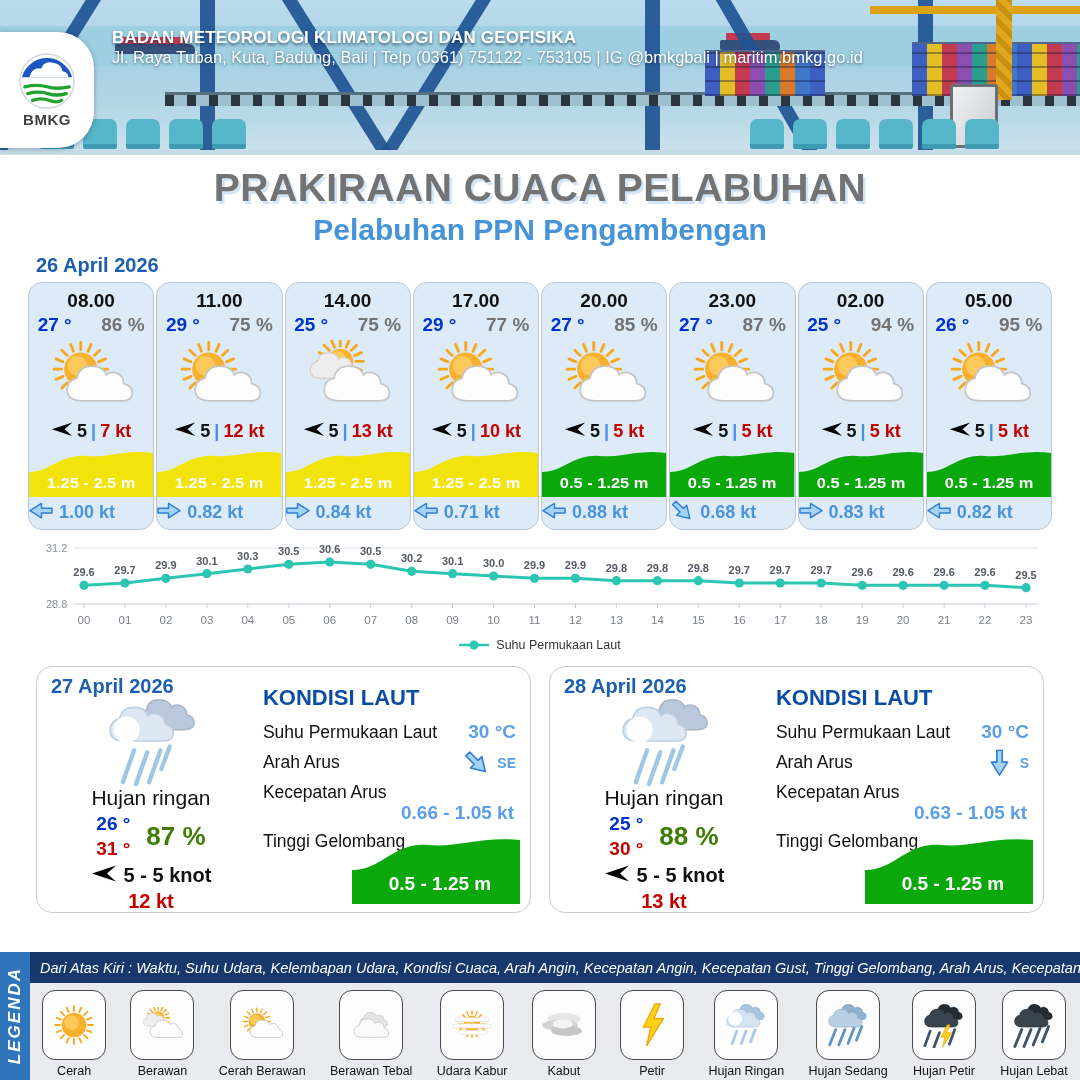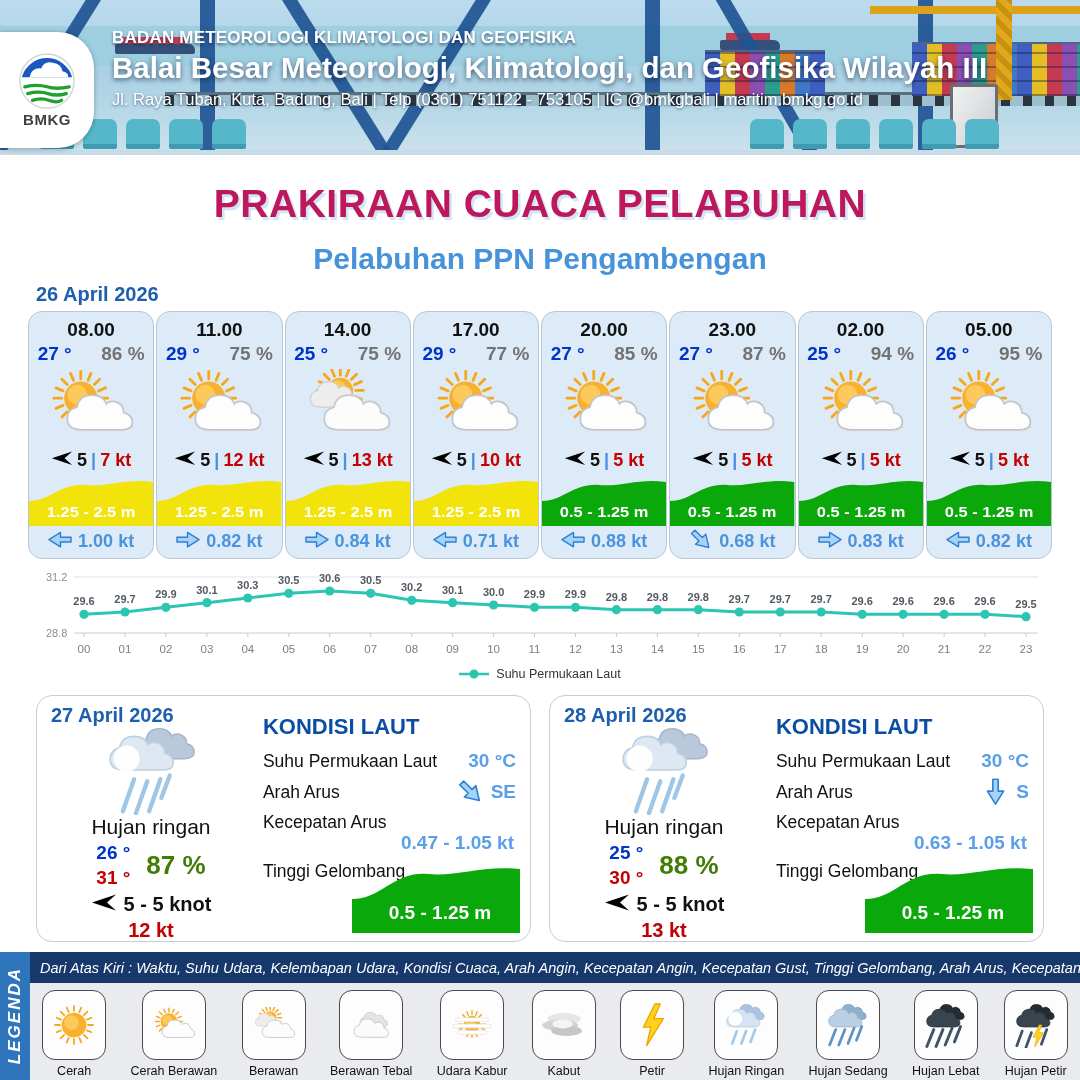--- a/index.html
+++ b/index.html
@@ -31,40 +31,40 @@
   .logo-card{position:absolute;left:0;top:32px;width:94px;height:116px;background:#fff;
              border-radius:0 36px 36px 0;display:flex;flex-direction:column;align-items:center;
              justify-content:center;box-shadow:0 1px 5px rgba(10,30,60,.35)}
   .logo-card .bmkg-label{font-size:15px;font-weight:bold;color:#404040;letter-spacing:.5px;margin-top:1px}
   .header-text{position:absolute;left:112px;top:28px;color:#fff}
   .ht-org{font-size:17px;font-weight:bold;letter-spacing:.2px;text-shadow:0 2px 3px rgba(10,30,60,.6)}
   .ht-office{font-size:29.5px;font-weight:bold;margin:3px 0 5px;text-shadow:0 2px 5px rgba(10,30,60,.65)}
   .ht-addr{font-size:16.5px;text-shadow:0 1px 3px rgba(10,30,60,.6)}
   
   .title-block{text-align:center;padding-top:11px}
-  .main-title{margin:16px;font-size:39px;font-weight:bold;color:#be185d;letter-spacing:.5px;
+  .main-title{margin:0;font-size:39px;font-weight:bold;color:#737373;letter-spacing:.5px;
               text-shadow:2.5px 2.5px 0 #d3e4f6}
   .subtitle{margin:3px 0 7px;font-size:30px;font-weight:bold;color:#4793da}
   .validity{font-size:20px}
   .validity .grp{margin:0 42px}
   .v-label{font-weight:bold}
   .date-label{margin:7px 0 5px 36px;font-size:20px;font-weight:bold;color:#1d5fae}
   
   .cards-row{display:flex;gap:2px;margin:0 28px;height:248px}
   .fcard{flex:1;background:#ddeaf8;border:1px solid #b9c6d6;border-radius:14px;overflow:hidden;
          display:flex;flex-direction:column;align-items:center}
   .fc-time{font-size:19px;font-weight:bold;margin-top:7px}
   .fc-row{display:flex;justify-content:space-between;width:86%;font-size:19px;font-weight:bold;margin-top:2px}
   .fc-temp{color:#0033cc}.fc-rh{color:#737373}
   .fc-icon{height:84px;display:flex;align-items:center;justify-content:center}
   .fc-wind{display:flex;align-items:center;gap:4px;font-size:18px;font-weight:bold;height:28px}
   .wsep{color:#4a90e0}
   .fc-gust{color:#c40000}
   .fc-wave{width:100%;height:52px;margin-top:auto;line-height:0}
-  .fc-current{height:33px;display:flex;align-items:center;justify-content:center;gap:6px;
+  .fc-current{height:33px;display:flex;align-items:center;justify-content:flex-start;gap:6px;
               font-size:18px;font-weight:bold;color:#4a94dd;width:100%}
   .rot{display:inline-flex;line-height:0}
   
   .chart-wrap{margin:6px 36px 0}
   .chart-legend{display:flex;justify-content:center;align-items:center;gap:7px;font-size:12.5px;
                 color:#333;height:20px}
   
   .daily-row{display:flex;gap:18px;margin:11px 36px 0;height:247px}
   .daily-card{flex:1;background:#fff;border:1.5px solid #c9ccd2;border-radius:16px;display:flex;
               padding:8px 14px;box-sizing:border-box;position:relative}
@@ -75,21 +75,21 @@
   .d-temps{display:flex;align-items:center;gap:16px;margin-top:2px}
   .t-col{display:flex;flex-direction:column;font-size:19px;font-weight:bold;line-height:1.3}
   .t-min{color:#0033cc}.t-max{color:#c40000}
   .d-rh{font-size:26px;font-weight:bold;color:#3f7d05}
   .d-wind{display:flex;align-items:center;gap:7px;font-size:20px;font-weight:bold;margin-top:3px}
   .d-gust{font-size:20px;font-weight:bold;color:#c40000;margin-top:3px}
   .d-right{flex:1;padding-left:12px}
   .sea-title{font-size:22px;font-weight:bold;color:#0b4da2;margin:10px 0 10px}
   .sea-row{display:flex;justify-content:space-between;align-items:center;font-size:17.5px;margin-bottom:9px}
   .sea-val{color:#5b9fe8;font-weight:bold;font-size:19px}
-  .sea-arrowval{display:flex;align-items:center;gap:7px;color:#5b9fe8;font-weight:bold;font-size:19px}
+  .sea-arrowval{display:flex;align-items:center;gap:7px;color:#5b9fe8;font-weight:bold;font-size:14px}
   .sea-speed{text-align:right;color:#5b9fe8;font-weight:bold;font-size:19px;margin:-3px 2px 7px 0}
   .d-wave{position:absolute;right:10px;bottom:8px;width:168px;height:76px;line-height:0}
   
   .legend-section{position:absolute;left:0;right:0;bottom:0;height:128px;background:#e9ebee}
   .legend-strip{position:absolute;left:0;top:0;bottom:0;width:30px;background:#2e75bc;
                 display:flex;align-items:center;justify-content:center}
   .legend-strip span{writing-mode:vertical-rl;transform:rotate(180deg);color:#fff;font-weight:bold;
                      font-style:italic;font-size:17px;letter-spacing:2px}
   .legend-desc{position:absolute;left:30px;right:0;top:0;height:31px;background:#17386b;color:#fff;
                font-style:italic;font-size:14.5px;display:flex;align-items:center;padding-left:10px;
@@ -152,21 +152,20 @@
       <g stroke="#1fa12e" stroke-width="3.4" fill="none" stroke-linecap="round">
         <path d="M7 36 Q20 33 30 36 T53 36"></path>
         <path d="M10 43 Q22 40 31 43 T50 43"></path>
         <path d="M15 50 Q24 47 32 50 T45 50"></path>
       </g>
     </svg>
     <span class="bmkg-label">BMKG</span>
   </div>
   <div class="header-text">
     <div class="ht-org">BADAN METEOROLOGI KLIMATOLOGI DAN GEOFISIKA</div>
-    <div class="ht-office">Balai Besar Meteorologi, Klimatologi, dan Geofisika Wilayah III</div>
     <div class="ht-addr">Jl. Raya Tuban, Kuta, Badung, Bali | Telp (0361) 751122 - 753105 | IG @bmkgbali | maritim.bmkg.go.id</div>
   </div>
 </header>
 
 <section class="title-block">
   <h1 class="main-title">PRAKIRAAN CUACA PELABUHAN</h1>
   <div class="subtitle">Pelabuhan PPN Pengambengan</div>
 </section>
 
 <div class="date-label">26 April 2026</div>
@@ -748,21 +747,21 @@
                   <path d="M1 6.5 H12 V1.5 L24 9 L12 16.5 V11.5 H1 Z" fill="#a5d3f6" stroke="#2f7fd6" stroke-width="1.5" stroke-linejoin="round"></path>
                 </svg>
               </span>
             </span>
           <span>SE</span>
           </span>
         </div>
       <div class="sea-row" style="margin-bottom:2px">
           <span>Kecepatan Arus</span>
         </div>
-      <div class="sea-speed">0.47 - 1.05 kt</div>
+      <div class="sea-speed">0.66 - 1.05 kt</div>
       <div class="sea-row">
           <span>Tinggi Gelombang</span>
         </div>
       <div class="d-wave">
         <svg width="168" height="76" viewBox="0 0 168 76" preserveAspectRatio="none">
           <path d="M0 42 C30 42 42 14 76 17 C105 20 128 8 168 12 L168 76 L0 76 Z" fill="#0aa80a"></path>
           <text x="88" y="62" text-anchor="middle" fill="#fff" font-size="19" font-weight="bold">0.5 - 1.25 m</text>
         </svg>
       </div>
     </div>
@@ -859,46 +858,20 @@
             <line x1="43.7" y1="21.5" x2="49.2" y2="19.2" stroke="#f6a81c" stroke-width="2.2" stroke-linecap="round"></line>
             <circle cx="28" cy="28" r="15" fill="#f9b02c"></circle>
             <circle cx="25" cy="25" r="9" fill="#fcc95a"></circle>
           </svg>
         </div>
      <div class="legend-label">Cerah</div>
       </div>
       <div class="legend-item">
         <div class="legend-box">
           <svg width="46" height="36.800000000000004" viewBox="0 0 72 56">
-            <line x1="43.0" y1="22.0" x2="49.0" y2="22.0" stroke="#f6a81c" stroke-width="2.2" stroke-linecap="round"></line>
-            <line x1="41.9" y1="27.7" x2="47.4" y2="30.0" stroke="#f6a81c" stroke-width="2.2" stroke-linecap="round"></line>
-            <line x1="38.6" y1="32.6" x2="42.8" y2="36.8" stroke="#f6a81c" stroke-width="2.2" stroke-linecap="round"></line>
-            <line x1="33.7" y1="35.9" x2="36.0" y2="41.4" stroke="#f6a81c" stroke-width="2.2" stroke-linecap="round"></line>
-            <line x1="28.0" y1="37.0" x2="28.0" y2="43.0" stroke="#f6a81c" stroke-width="2.2" stroke-linecap="round"></line>
-            <line x1="22.3" y1="35.9" x2="20.0" y2="41.4" stroke="#f6a81c" stroke-width="2.2" stroke-linecap="round"></line>
-            <line x1="17.4" y1="32.6" x2="13.2" y2="36.8" stroke="#f6a81c" stroke-width="2.2" stroke-linecap="round"></line>
-            <line x1="14.1" y1="27.7" x2="8.6" y2="30.0" stroke="#f6a81c" stroke-width="2.2" stroke-linecap="round"></line>
-            <line x1="13.0" y1="22.0" x2="7.0" y2="22.0" stroke="#f6a81c" stroke-width="2.2" stroke-linecap="round"></line>
-            <line x1="14.1" y1="16.3" x2="8.6" y2="14.0" stroke="#f6a81c" stroke-width="2.2" stroke-linecap="round"></line>
-            <line x1="17.4" y1="11.4" x2="13.2" y2="7.2" stroke="#f6a81c" stroke-width="2.2" stroke-linecap="round"></line>
-            <line x1="22.3" y1="8.1" x2="20.0" y2="2.6" stroke="#f6a81c" stroke-width="2.2" stroke-linecap="round"></line>
-            <line x1="28.0" y1="7.0" x2="28.0" y2="1.0" stroke="#f6a81c" stroke-width="2.2" stroke-linecap="round"></line>
-            <line x1="33.7" y1="8.1" x2="36.0" y2="2.6" stroke="#f6a81c" stroke-width="2.2" stroke-linecap="round"></line>
-            <line x1="38.6" y1="11.4" x2="42.8" y2="7.2" stroke="#f6a81c" stroke-width="2.2" stroke-linecap="round"></line>
-            <line x1="41.9" y1="16.3" x2="47.4" y2="14.0" stroke="#f6a81c" stroke-width="2.2" stroke-linecap="round"></line>
-            <circle cx="28" cy="22" r="13" fill="#f9b02c"></circle>
-            <circle cx="25.4" cy="19.4" r="7.8" fill="#fcc95a"></circle>
-            <path transform="translate(14,18) scale(0.85)" d="M18 34 Q4 34 4 24 Q4 15 13 13 Q15 2 27 2 Q37 2 40 10 Q43 7 48 8 Q56 10 56 18 Q64 20 64 27 Q64 34 54 34 Z" fill="#fdfdfd" stroke="#c5c5c5" stroke-width="1.6"></path>
-          </svg>
-        </div>
-     <div class="legend-label">Cerah Berawan</div>
-      </div>
-      <div class="legend-item">
-        <div class="legend-box">
-          <svg width="46" height="36.800000000000004" viewBox="0 0 72 56">
             <line x1="42.0" y1="16.0" x2="48.0" y2="16.0" stroke="#f6a81c" stroke-width="2.2" stroke-linecap="round"></line>
             <line x1="41.1" y1="20.6" x2="46.6" y2="22.9" stroke="#f6a81c" stroke-width="2.2" stroke-linecap="round"></line>
             <line x1="38.5" y1="24.5" x2="42.7" y2="28.7" stroke="#f6a81c" stroke-width="2.2" stroke-linecap="round"></line>
             <line x1="34.6" y1="27.1" x2="36.9" y2="32.6" stroke="#f6a81c" stroke-width="2.2" stroke-linecap="round"></line>
             <line x1="30.0" y1="28.0" x2="30.0" y2="34.0" stroke="#f6a81c" stroke-width="2.2" stroke-linecap="round"></line>
             <line x1="25.4" y1="27.1" x2="23.1" y2="32.6" stroke="#f6a81c" stroke-width="2.2" stroke-linecap="round"></line>
             <line x1="21.5" y1="24.5" x2="17.3" y2="28.7" stroke="#f6a81c" stroke-width="2.2" stroke-linecap="round"></line>
             <line x1="18.9" y1="20.6" x2="13.4" y2="22.9" stroke="#f6a81c" stroke-width="2.2" stroke-linecap="round"></line>
             <line x1="18.0" y1="16.0" x2="12.0" y2="16.0" stroke="#f6a81c" stroke-width="2.2" stroke-linecap="round"></line>
             <line x1="18.9" y1="11.4" x2="13.4" y2="9.1" stroke="#f6a81c" stroke-width="2.2" stroke-linecap="round"></line>
@@ -908,20 +881,46 @@
             <line x1="34.6" y1="4.9" x2="36.9" y2="-0.6" stroke="#f6a81c" stroke-width="2.2" stroke-linecap="round"></line>
             <line x1="38.5" y1="7.5" x2="42.7" y2="3.3" stroke="#f6a81c" stroke-width="2.2" stroke-linecap="round"></line>
             <line x1="41.1" y1="11.4" x2="46.6" y2="9.1" stroke="#f6a81c" stroke-width="2.2" stroke-linecap="round"></line>
             <circle cx="30" cy="16" r="10" fill="#f9b02c"></circle>
             <circle cx="28" cy="14" r="6" fill="#fcc95a"></circle>
             <path transform="translate(4,8) scale(0.62)" d="M18 34 Q4 34 4 24 Q4 15 13 13 Q15 2 27 2 Q37 2 40 10 Q43 7 48 8 Q56 10 56 18 Q64 20 64 27 Q64 34 54 34 Z" fill="#ededed" stroke="#d2d2d2" stroke-width="1.6"></path>
             <path transform="translate(14,18) scale(0.85)" d="M18 34 Q4 34 4 24 Q4 15 13 13 Q15 2 27 2 Q37 2 40 10 Q43 7 48 8 Q56 10 56 18 Q64 20 64 27 Q64 34 54 34 Z" fill="#fcfcfc" stroke="#c8c8c8" stroke-width="1.6"></path>
           </svg>
         </div>
      <div class="legend-label">Berawan</div>
+      </div>
+      <div class="legend-item">
+        <div class="legend-box">
+          <svg width="46" height="36.800000000000004" viewBox="0 0 72 56">
+            <line x1="43.0" y1="22.0" x2="49.0" y2="22.0" stroke="#f6a81c" stroke-width="2.2" stroke-linecap="round"></line>
+            <line x1="41.9" y1="27.7" x2="47.4" y2="30.0" stroke="#f6a81c" stroke-width="2.2" stroke-linecap="round"></line>
+            <line x1="38.6" y1="32.6" x2="42.8" y2="36.8" stroke="#f6a81c" stroke-width="2.2" stroke-linecap="round"></line>
+            <line x1="33.7" y1="35.9" x2="36.0" y2="41.4" stroke="#f6a81c" stroke-width="2.2" stroke-linecap="round"></line>
+            <line x1="28.0" y1="37.0" x2="28.0" y2="43.0" stroke="#f6a81c" stroke-width="2.2" stroke-linecap="round"></line>
+            <line x1="22.3" y1="35.9" x2="20.0" y2="41.4" stroke="#f6a81c" stroke-width="2.2" stroke-linecap="round"></line>
+            <line x1="17.4" y1="32.6" x2="13.2" y2="36.8" stroke="#f6a81c" stroke-width="2.2" stroke-linecap="round"></line>
+            <line x1="14.1" y1="27.7" x2="8.6" y2="30.0" stroke="#f6a81c" stroke-width="2.2" stroke-linecap="round"></line>
+            <line x1="13.0" y1="22.0" x2="7.0" y2="22.0" stroke="#f6a81c" stroke-width="2.2" stroke-linecap="round"></line>
+            <line x1="14.1" y1="16.3" x2="8.6" y2="14.0" stroke="#f6a81c" stroke-width="2.2" stroke-linecap="round"></line>
+            <line x1="17.4" y1="11.4" x2="13.2" y2="7.2" stroke="#f6a81c" stroke-width="2.2" stroke-linecap="round"></line>
+            <line x1="22.3" y1="8.1" x2="20.0" y2="2.6" stroke="#f6a81c" stroke-width="2.2" stroke-linecap="round"></line>
+            <line x1="28.0" y1="7.0" x2="28.0" y2="1.0" stroke="#f6a81c" stroke-width="2.2" stroke-linecap="round"></line>
+            <line x1="33.7" y1="8.1" x2="36.0" y2="2.6" stroke="#f6a81c" stroke-width="2.2" stroke-linecap="round"></line>
+            <line x1="38.6" y1="11.4" x2="42.8" y2="7.2" stroke="#f6a81c" stroke-width="2.2" stroke-linecap="round"></line>
+            <line x1="41.9" y1="16.3" x2="47.4" y2="14.0" stroke="#f6a81c" stroke-width="2.2" stroke-linecap="round"></line>
+            <circle cx="28" cy="22" r="13" fill="#f9b02c"></circle>
+            <circle cx="25.4" cy="19.4" r="7.8" fill="#fcc95a"></circle>
+            <path transform="translate(14,18) scale(0.85)" d="M18 34 Q4 34 4 24 Q4 15 13 13 Q15 2 27 2 Q37 2 40 10 Q43 7 48 8 Q56 10 56 18 Q64 20 64 27 Q64 34 54 34 Z" fill="#fdfdfd" stroke="#c5c5c5" stroke-width="1.6"></path>
+          </svg>
+        </div>
+     <div class="legend-label">Cerah Berawan</div>
       </div>
       <div class="legend-item">
         <div class="legend-box">
           <svg width="46" height="36.800000000000004" viewBox="0 0 72 56">
             <path transform="translate(16,6) scale(0.72)" d="M18 34 Q4 34 4 24 Q4 15 13 13 Q15 2 27 2 Q37 2 40 10 Q43 7 48 8 Q56 10 56 18 Q64 20 64 27 Q64 34 54 34 Z" fill="#e4e4e4" stroke="#cdcdcd" stroke-width="1.6"></path>
             <path transform="translate(6,16) scale(0.9)" d="M18 34 Q4 34 4 24 Q4 15 13 13 Q15 2 27 2 Q37 2 40 10 Q43 7 48 8 Q56 10 56 18 Q64 20 64 27 Q64 34 54 34 Z" fill="#fbfbfb" stroke="#c8c8c8" stroke-width="1.6"></path>
           </svg>
         </div>
      <div class="legend-label">Berawan Tebal</div>
       </div>
@@ -998,35 +997,35 @@
             <line x1="48" y1="32" x2="41" y2="50" stroke="#5f93c0" stroke-width="3.6" stroke-linecap="round"></line>
           </svg>
         </div>
      <div class="legend-label">Hujan Sedang</div>
       </div>
       <div class="legend-item">
         <div class="legend-box">
           <svg width="46" height="46" viewBox="0 0 60 60">
             <path transform="translate(14,2) scale(0.62)" d="M18 34 Q4 34 4 24 Q4 15 13 13 Q15 2 27 2 Q37 2 40 10 Q43 7 48 8 Q56 10 56 18 Q64 20 64 27 Q64 34 54 34 Z" fill="#232b33" stroke="#1a2128" stroke-width="1.6"></path>
             <path transform="translate(2,8) scale(0.72)" d="M18 34 Q4 34 4 24 Q4 15 13 13 Q15 2 27 2 Q37 2 40 10 Q43 7 48 8 Q56 10 56 18 Q64 20 64 27 Q64 34 54 34 Z" fill="#39444f" stroke="#2b343d" stroke-width="1.6"></path>
+            <line x1="12" y1="38" x2="5" y2="57" stroke="#3f5468" stroke-width="3.6" stroke-linecap="round"></line>
+            <line x1="24" y1="40" x2="17" y2="59" stroke="#3f5468" stroke-width="3.6" stroke-linecap="round"></line>
+            <line x1="44" y1="36" x2="37" y2="55" stroke="#3f5468" stroke-width="3.6" stroke-linecap="round"></line>
+            <polygon transform="translate(24,30) scale(0.72)" points="14,0 3,22 10,22 6,40 22,14 13,14 19,0" fill="#ffd11a" stroke="#eda400" stroke-width="1.2"></polygon>
+          </svg>
+        </div>
+     <div class="legend-label">Hujan Petir</div>
+      </div>
+      <div class="legend-item">
+        <div class="legend-box">
+          <svg width="46" height="46" viewBox="0 0 60 60">
+            <path transform="translate(14,2) scale(0.62)" d="M18 34 Q4 34 4 24 Q4 15 13 13 Q15 2 27 2 Q37 2 40 10 Q43 7 48 8 Q56 10 56 18 Q64 20 64 27 Q64 34 54 34 Z" fill="#232b33" stroke="#1a2128" stroke-width="1.6"></path>
+            <path transform="translate(2,8) scale(0.72)" d="M18 34 Q4 34 4 24 Q4 15 13 13 Q15 2 27 2 Q37 2 40 10 Q43 7 48 8 Q56 10 56 18 Q64 20 64 27 Q64 34 54 34 Z" fill="#39444f" stroke="#2b343d" stroke-width="1.6"></path>
             <line x1="14" y1="36" x2="5" y2="58" stroke="#3f5468" stroke-width="3.8" stroke-linecap="round"></line>
             <line x1="26" y1="36" x2="17" y2="58" stroke="#3f5468" stroke-width="3.8" stroke-linecap="round"></line>
             <line x1="38" y1="34" x2="29" y2="56" stroke="#3f5468" stroke-width="3.8" stroke-linecap="round"></line>
             <line x1="49" y1="32" x2="41" y2="52" stroke="#3f5468" stroke-width="3.8" stroke-linecap="round"></line>
           </svg>
         </div>
      <div class="legend-label">Hujan Lebat</div>
       </div>
-      <div class="legend-item">
-        <div class="legend-box">
-          <svg width="46" height="46" viewBox="0 0 60 60">
-            <path transform="translate(14,2) scale(0.62)" d="M18 34 Q4 34 4 24 Q4 15 13 13 Q15 2 27 2 Q37 2 40 10 Q43 7 48 8 Q56 10 56 18 Q64 20 64 27 Q64 34 54 34 Z" fill="#232b33" stroke="#1a2128" stroke-width="1.6"></path>
-            <path transform="translate(2,8) scale(0.72)" d="M18 34 Q4 34 4 24 Q4 15 13 13 Q15 2 27 2 Q37 2 40 10 Q43 7 48 8 Q56 10 56 18 Q64 20 64 27 Q64 34 54 34 Z" fill="#39444f" stroke="#2b343d" stroke-width="1.6"></path>
-            <line x1="12" y1="38" x2="5" y2="57" stroke="#3f5468" stroke-width="3.6" stroke-linecap="round"></line>
-            <line x1="24" y1="40" x2="17" y2="59" stroke="#3f5468" stroke-width="3.6" stroke-linecap="round"></line>
-            <line x1="44" y1="36" x2="37" y2="55" stroke="#3f5468" stroke-width="3.6" stroke-linecap="round"></line>
-            <polygon transform="translate(24,30) scale(0.72)" points="14,0 3,22 10,22 6,40 22,14 13,14 19,0" fill="#ffd11a" stroke="#eda400" stroke-width="1.2"></polygon>
-          </svg>
-        </div>
-     <div class="legend-label">Hujan Petir</div>
-      </div>
     </div>
 </footer>
 
 </body></html>

